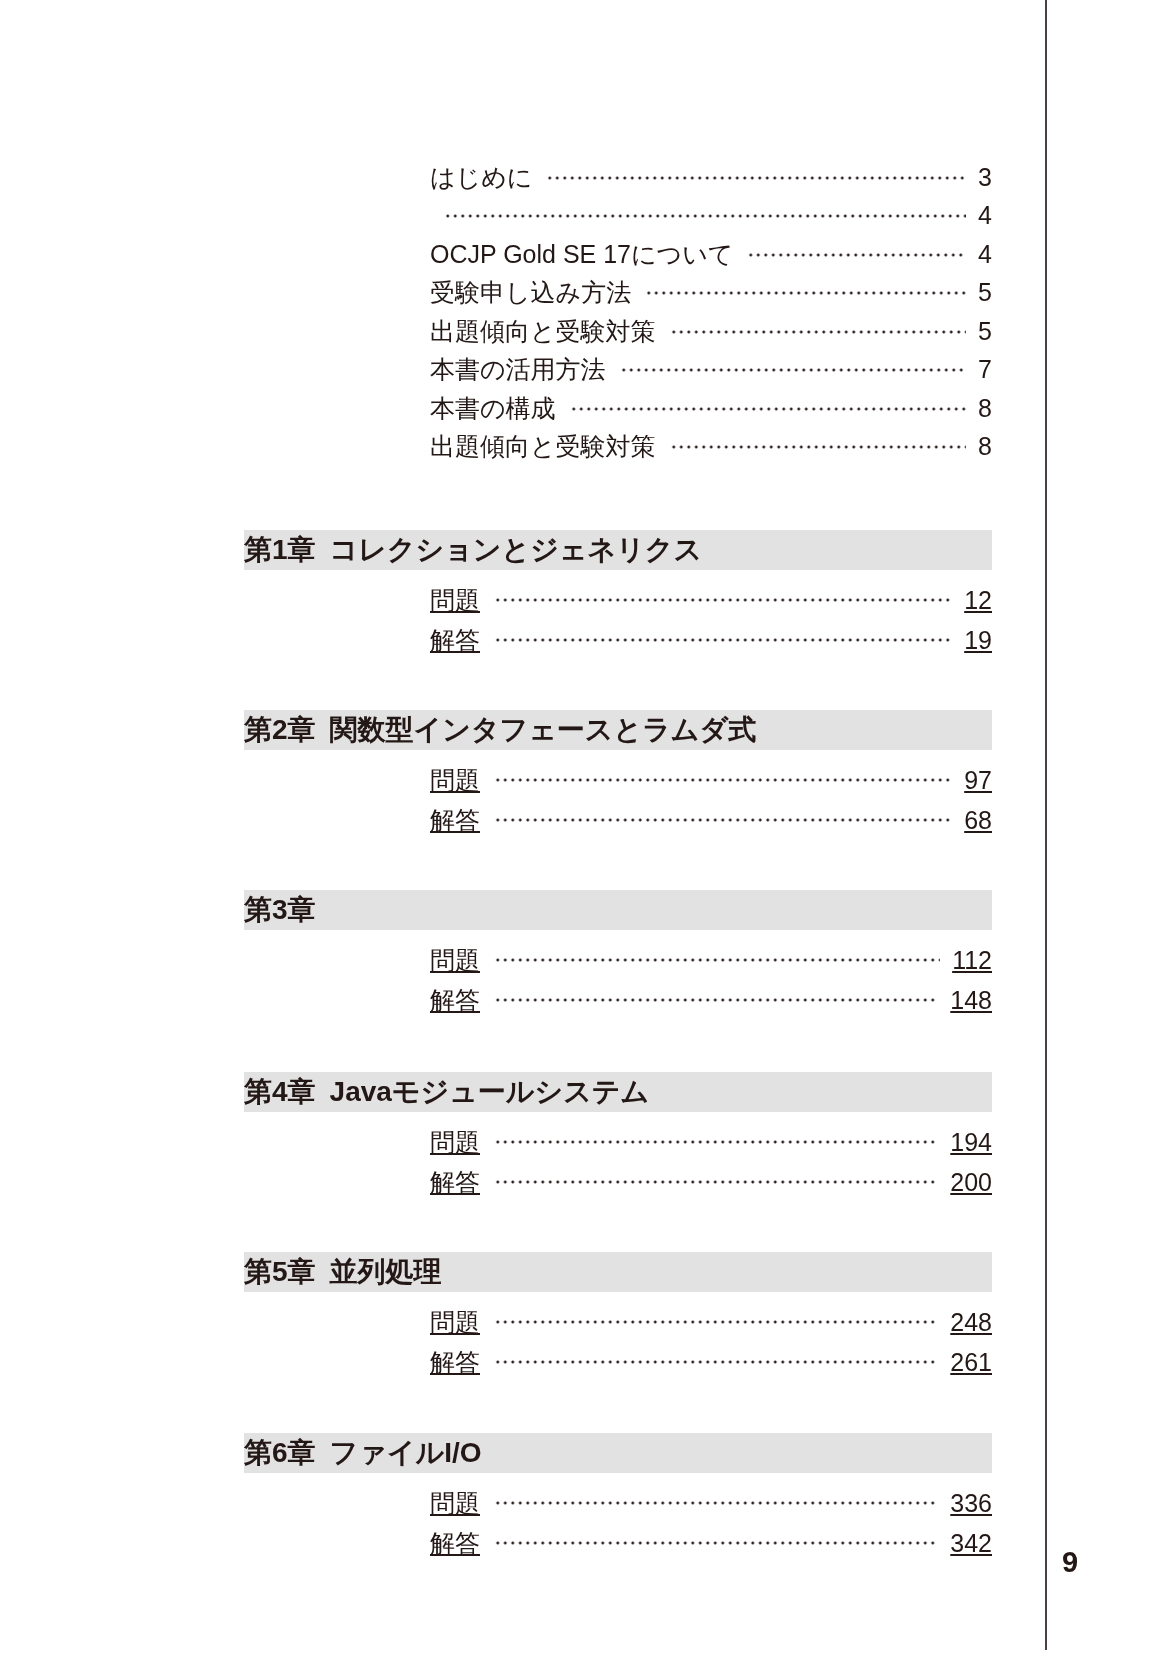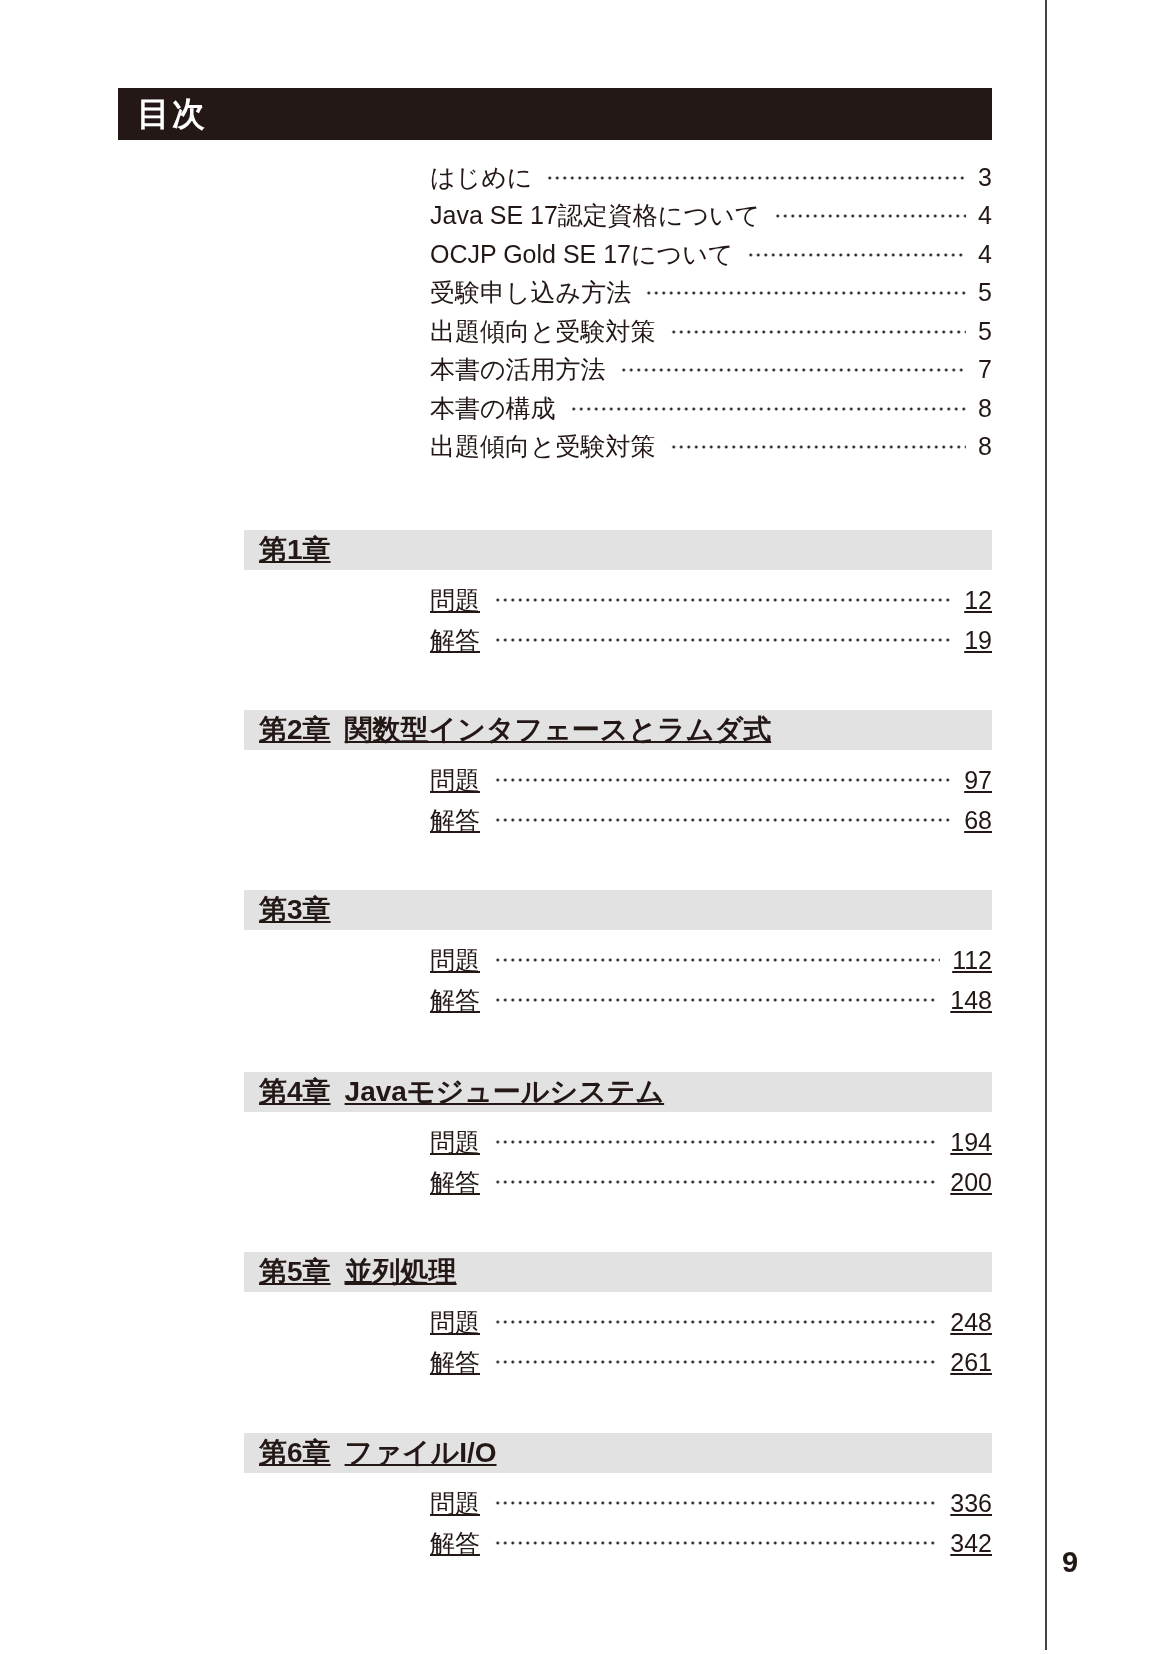--- a/index.html
+++ b/index.html
@@ -81,26 +81,24 @@
   }
   .chapter-bar {
     position: absolute;
     left: 244px;
     top: 0;
     width: 748px;
     height: 40px;
     background: #e2e2e2;
     display: flex;
     align-items: center;
-    padding-left: 15px;
     font-size: 28px;
     font-weight: bold;
     color: #231815;
     white-space: nowrap;
-    text-decoration: underline;
   }
   .chapter-bar .ch-num { margin-right: 14px; }
   .chapter-rows {
     position: absolute;
     left: 430px;
     top: 50px;
     width: 562px;
     text-decoration: underline;
   }
   .chapter-rows .toc-row { height: 40px; }
@@ -116,32 +114,28 @@
     color: #231815;
   }
 </style>
 </head>
 <body>
 
 <div class="page">
 
   <div class="vrule"></div>
 
-  <div class="toc-header">
-    <span class="title">目次</span>
-  </div>
 
   <div class="front-matter">
     <div class="toc-row">
       <span class="label">はじめに</span>
       <span class="leader"></span>
       <span class="pagenum">3</span>
     </div>
     <div class="toc-row">
-      <span class="label">Java SE 17認定資格について</span>
       <span class="leader"></span>
       <span class="pagenum">4</span>
     </div>
     <div class="toc-row">
       <span class="label">OCJP Gold SE 17について</span>
       <span class="leader"></span>
       <span class="pagenum">4</span>
     </div>
     <div class="toc-row">
       <span class="label">受験申し込み方法</span>
@@ -166,20 +160,21 @@
     <div class="toc-row">
       <span class="label">出題傾向と受験対策</span>
       <span class="leader"></span>
       <span class="pagenum">8</span>
     </div>
   </div>
 
   <div class="chapter" style="top:530px;">
     <div class="chapter-bar">
       <span class="ch-num">第1章</span>
+      <span class="ch-name">コレクションとジェネリクス</span>
     </div>
     <div class="chapter-rows">
       <div class="toc-row">
         <span class="label">問題</span>
         <span class="leader"></span>
         <span class="pagenum">12</span>
       </div>
       <div class="toc-row">
         <span class="label">解答</span>
         <span class="leader"></span>

